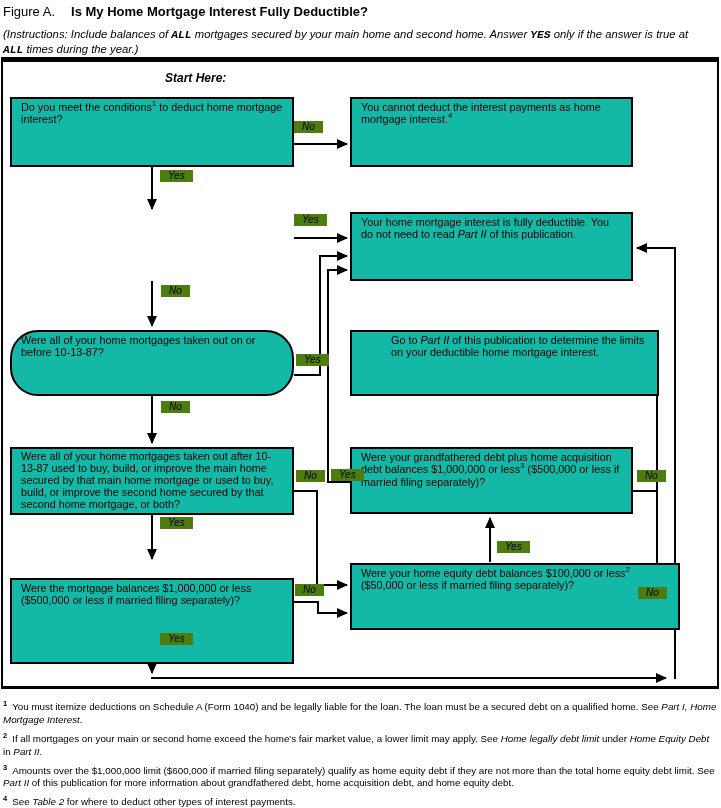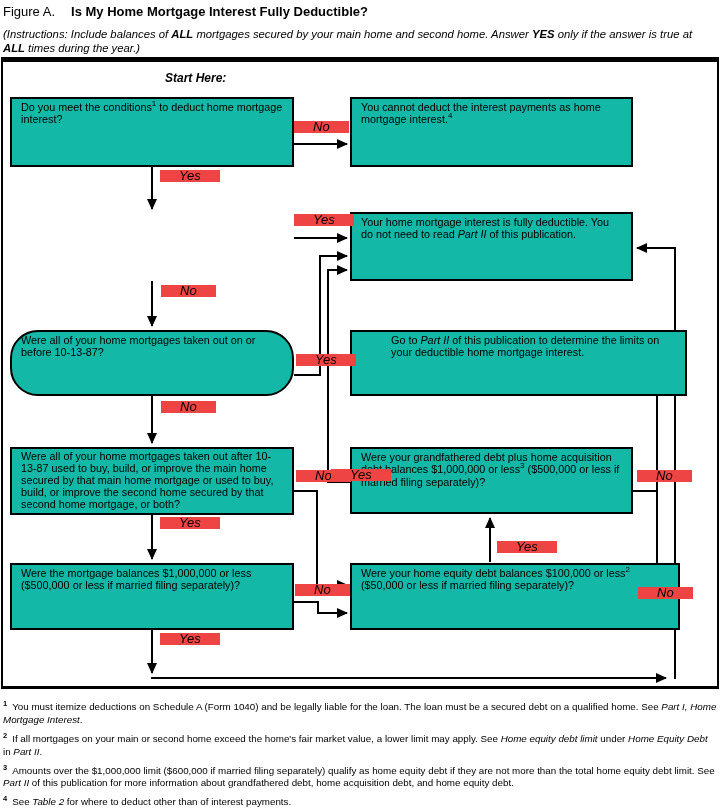--- a/index.html
+++ b/index.html
@@ -5,42 +5,42 @@
   html,body{margin:0;padding:0;background:#fff;}
   body{width:721px;height:808px;font-family:"Liberation Sans",sans-serif;color:#000;overflow:hidden;}
   .canvas{position:relative;width:721px;height:808px;background:#fff;}
 
   .title-row{position:absolute;left:3px;top:4px;font-size:13px;white-space:nowrap;}
   .title-prefix{font-weight:normal;}
   .title-main{font-weight:bold;margin-left:9px;padding-left:7px;}
 
   .instructions{position:absolute;left:3px;top:27px;width:706px;font-size:11.3px;line-height:14px;font-style:italic;}
   .seg-i{font-style:italic;}
-  .seg-bi{font-weight:bold;font-style:italic;}
+  .seg-bi{font-weight:bold;font-style:italic;font-family:Liberation Mono, monospace;}
 
   .chart-border{position:absolute;left:1px;top:57px;width:718px;height:632px;box-sizing:border-box;
                 border:2px solid #000;border-top-width:5px;border-bottom-width:3px;background:#fff;}
 
   .start-label{position:absolute;left:165px;top:71px;font-size:12px;font-weight:bold;font-style:italic;}
 
   .fbox{position:absolute;box-sizing:border-box;border:2px solid #000;background:#14b8a6;
         display:flex;align-items:flex-start;padding:2px 9px;font-size:10.8px;line-height:12.4px;}
   .fbox sup{font-size:8px;line-height:0;}
   #box-conditions{left:10px;top:97px;width:284px;height:70px;}
   #box-cannot{left:350px;top:97px;width:283px;height:70px;}
   #box-100k{left:10px;top:212px;width:284px;height:69px;}
   #box-fully{left:350px;top:212px;width:283px;height:69px;}
   #box-before87{left:10px;top:330px;width:284px;height:66px;border-radius:28px;}
-  #box-part2{left:350px;top:330px;width:337px;height:66px;padding-left:39px;}
+  #box-part2{left:350px;top:330px;width:309px;height:66px;padding-left:39px;}
   #box-after87{left:10px;top:447px;width:284px;height:68px;padding:1px 9px;line-height:12.1px;}
   #box-grandfathered{left:350px;top:447px;width:283px;height:67px;}
-  #box-1m{left:10px;top:563px;width:284px;height:67px;}
+  #box-1m{left:10px;top:578px;width:284px;height:86px;}
   #box-homeequity{left:350px;top:563px;width:330px;height:67px;}
 
-  .edge-label{position:absolute;font-size:13px;font-style:italic;background:#ef4444;padding:0 19px;line-height:12px;}
+  .edge-label{position:absolute;font-size:10px;font-style:italic;background:#4d7c0f;padding:0 8px;line-height:12px;}
   #lbl-cond-no{left:294px;top:121px;}
   #lbl-cond-yes{left:160px;top:170px;}
   #lbl-100k-yes{left:294px;top:214px;}
   #lbl-100k-no{left:161px;top:285px;}
   #lbl-before87-yes{left:296px;top:354px;}
   #lbl-before87-no{left:161px;top:401px;}
   #lbl-after87-no{left:296px;top:470px;}
   #lbl-grandfathered-yes{left:331px;top:469px;}
   #lbl-after87-yes{left:160px;top:517px;}
   #lbl-1m-no{left:295px;top:584px;}
@@ -134,18 +134,18 @@
   <div class="edge-label" id="lbl-grandfathered-yes">Yes</div>
   <div class="edge-label" id="lbl-after87-yes">Yes</div>
   <div class="edge-label" id="lbl-1m-no">No</div>
   <div class="edge-label" id="lbl-1m-yes">Yes</div>
   <div class="edge-label" id="lbl-homeequity-yes">Yes</div>
   <div class="edge-label" id="lbl-grandfathered-no">No</div>
   <div class="edge-label" id="lbl-homeequity-no">No</div>
 
   <div class="footnotes">
     <div class="footnote"><sup>1</sup><span><span>You must itemize deductions on Schedule A (Form 1040) and be legally liable for the loan. The loan must be a secured debt on a qualified home. See </span><span class="seg-i">Part I, Home Mortgage Interest</span><span>.</span></span></div>
-    <div class="footnote"><sup>2</sup><span><span>If all mortgages on your main or second home exceed the home's fair market value, a lower limit may apply. See </span><span class="seg-i">Home equity debt limit</span><span> under </span><span class="seg-i">Home Equity Debt</span><span> in </span><span class="seg-i">Part II</span><span>.</span></span></div>
+    <div class="footnote"><sup>2</sup><span><span>If all mortgages on your main or second home exceed the home's fair market value, a lower limit may apply. See </span><span class="seg-i">Home legally debt limit</span><span> under </span><span class="seg-i">Home Equity Debt</span><span> in </span><span class="seg-i">Part II</span><span>.</span></span></div>
     <div class="footnote"><sup>3</sup><span><span>Amounts over the $1,000,000 limit ($600,000 if married filing separately) qualify as home equity debt if they are not more than the total home equity debt limit. See </span><span class="seg-i">Part II</span><span> of this publication for more information about grandfathered debt, home acquisition debt, and home equity debt.</span></span></div>
-    <div class="footnote"><sup>4</sup><span><span>See </span><span class="seg-i">Table 2</span><span> for where to deduct other than of interest payments.</span></span></div>
+    <div class="footnote"><sup>4</sup><span><span>See </span><span class="seg-i">Table 2</span><span> for where to deduct other types of interest payments.</span></span></div>
   </div>
 
 </div>
 
 </body></html>

